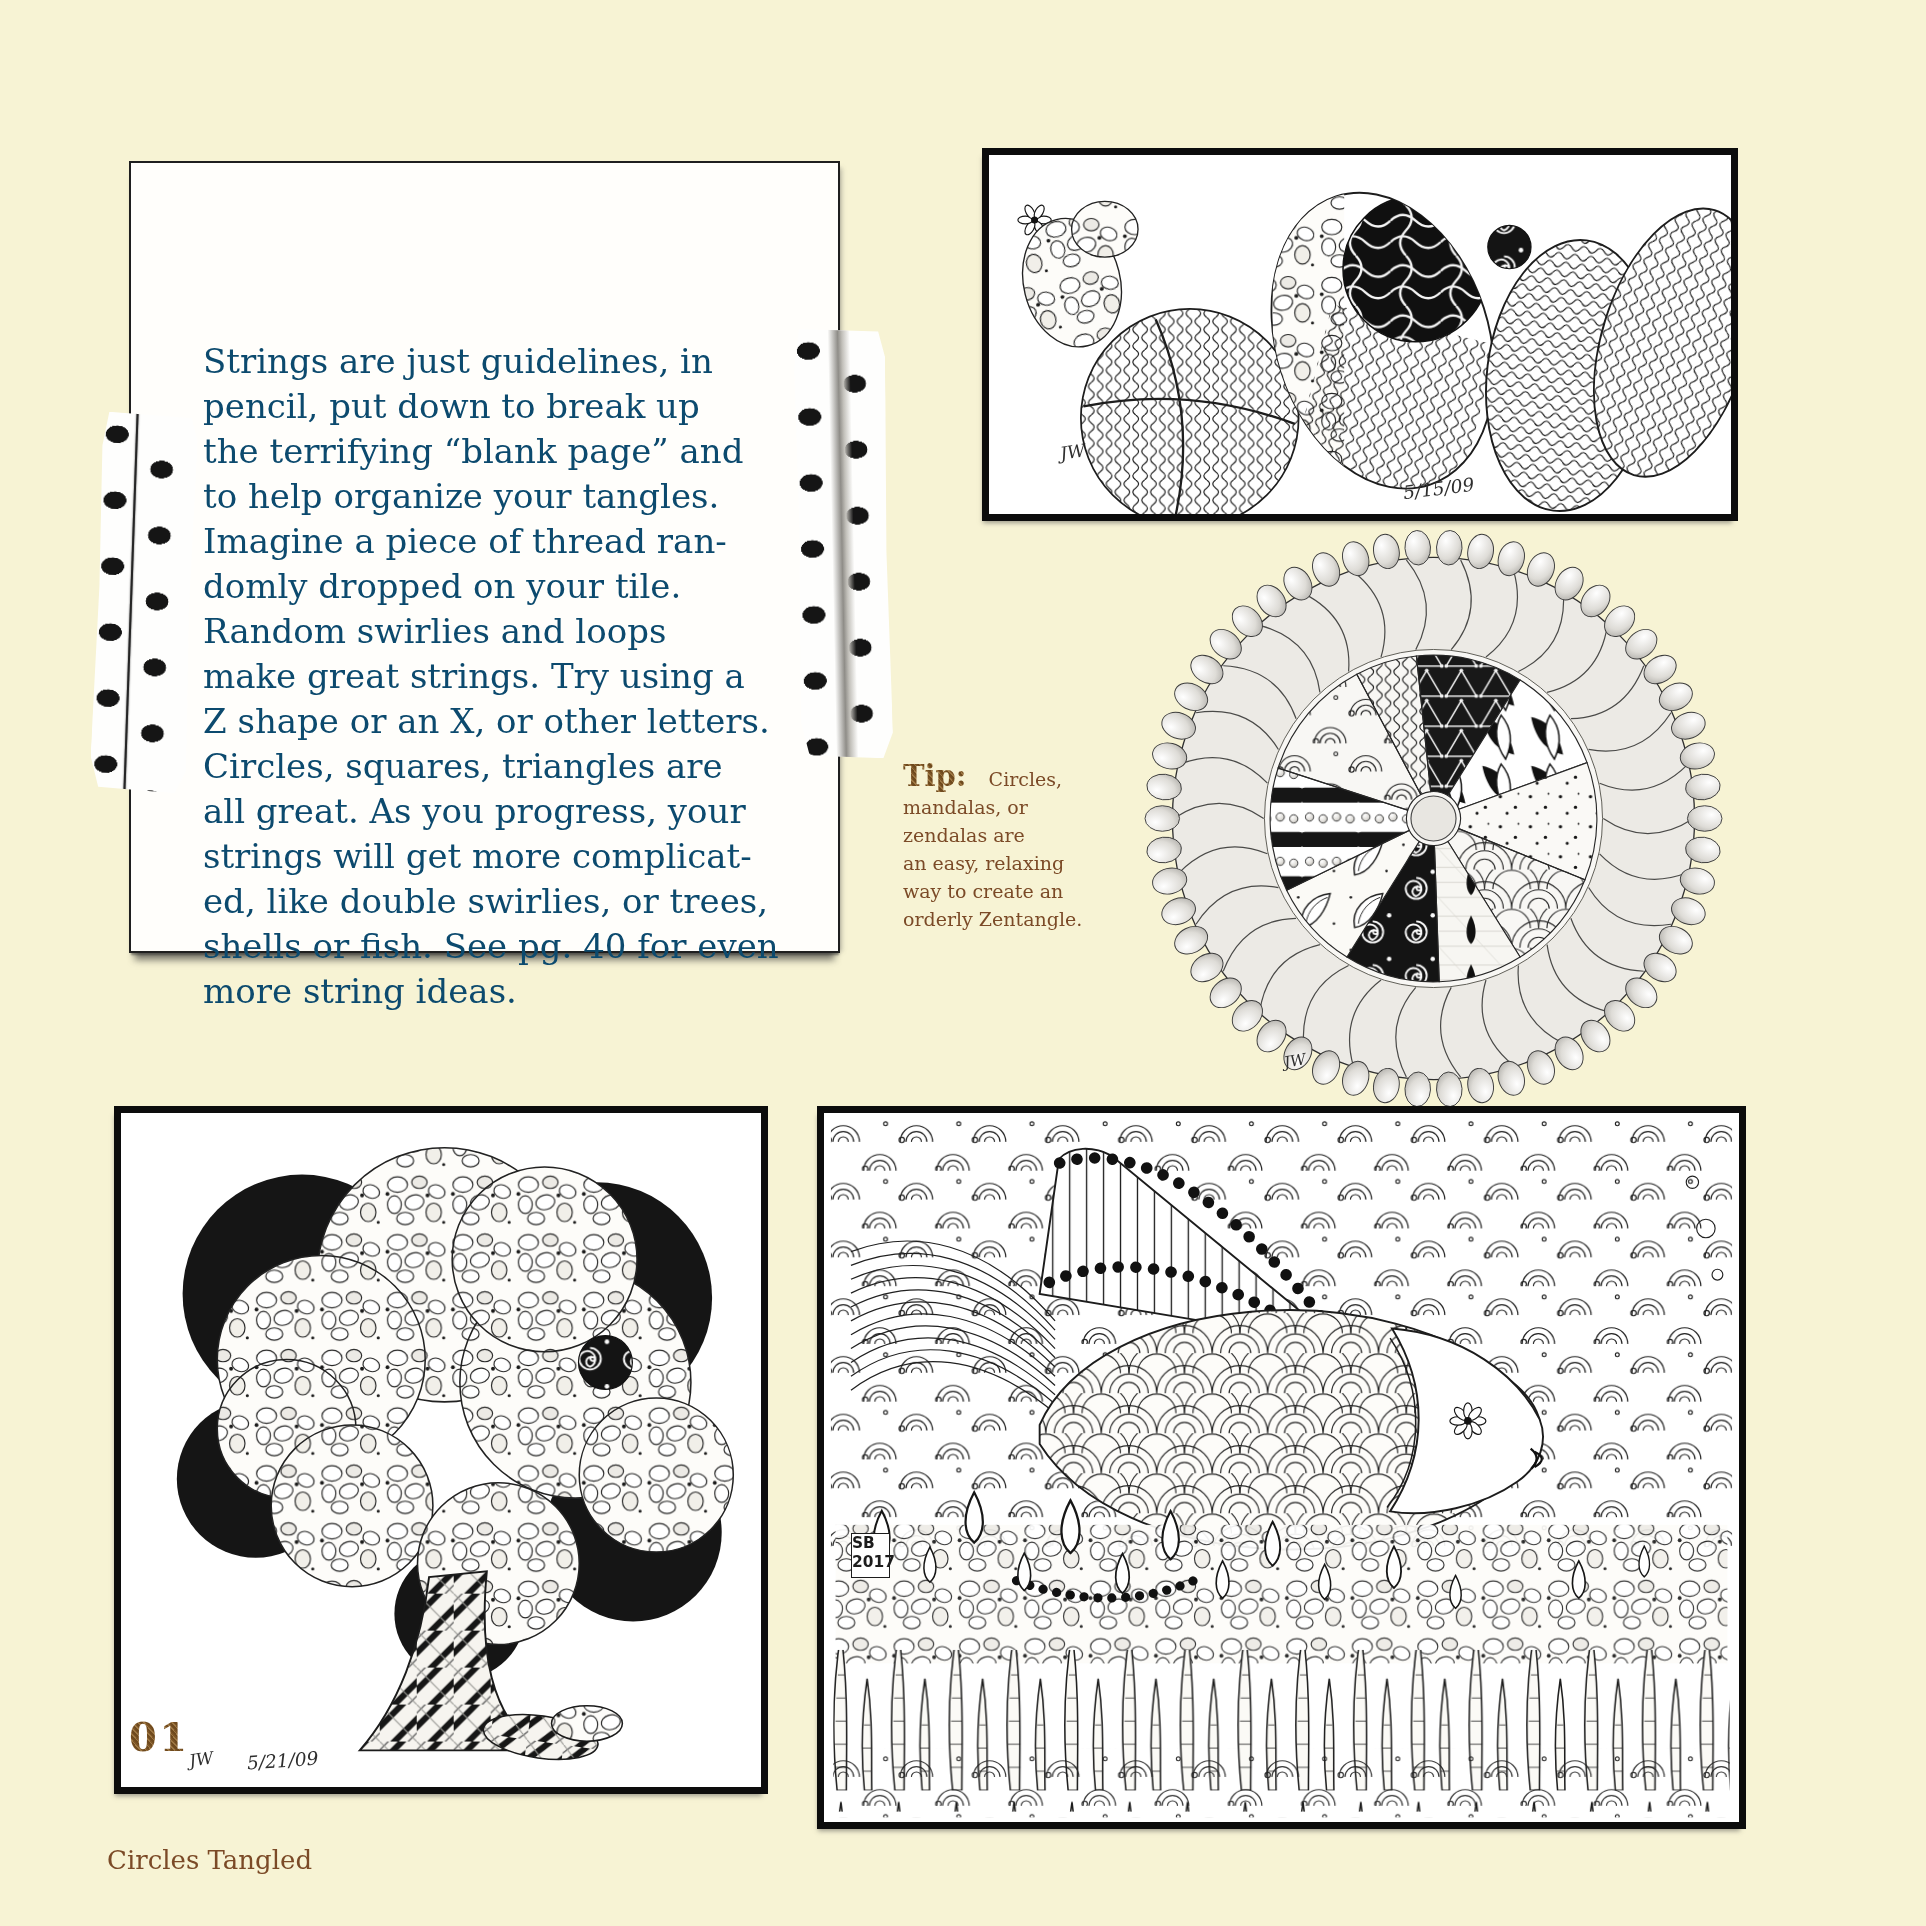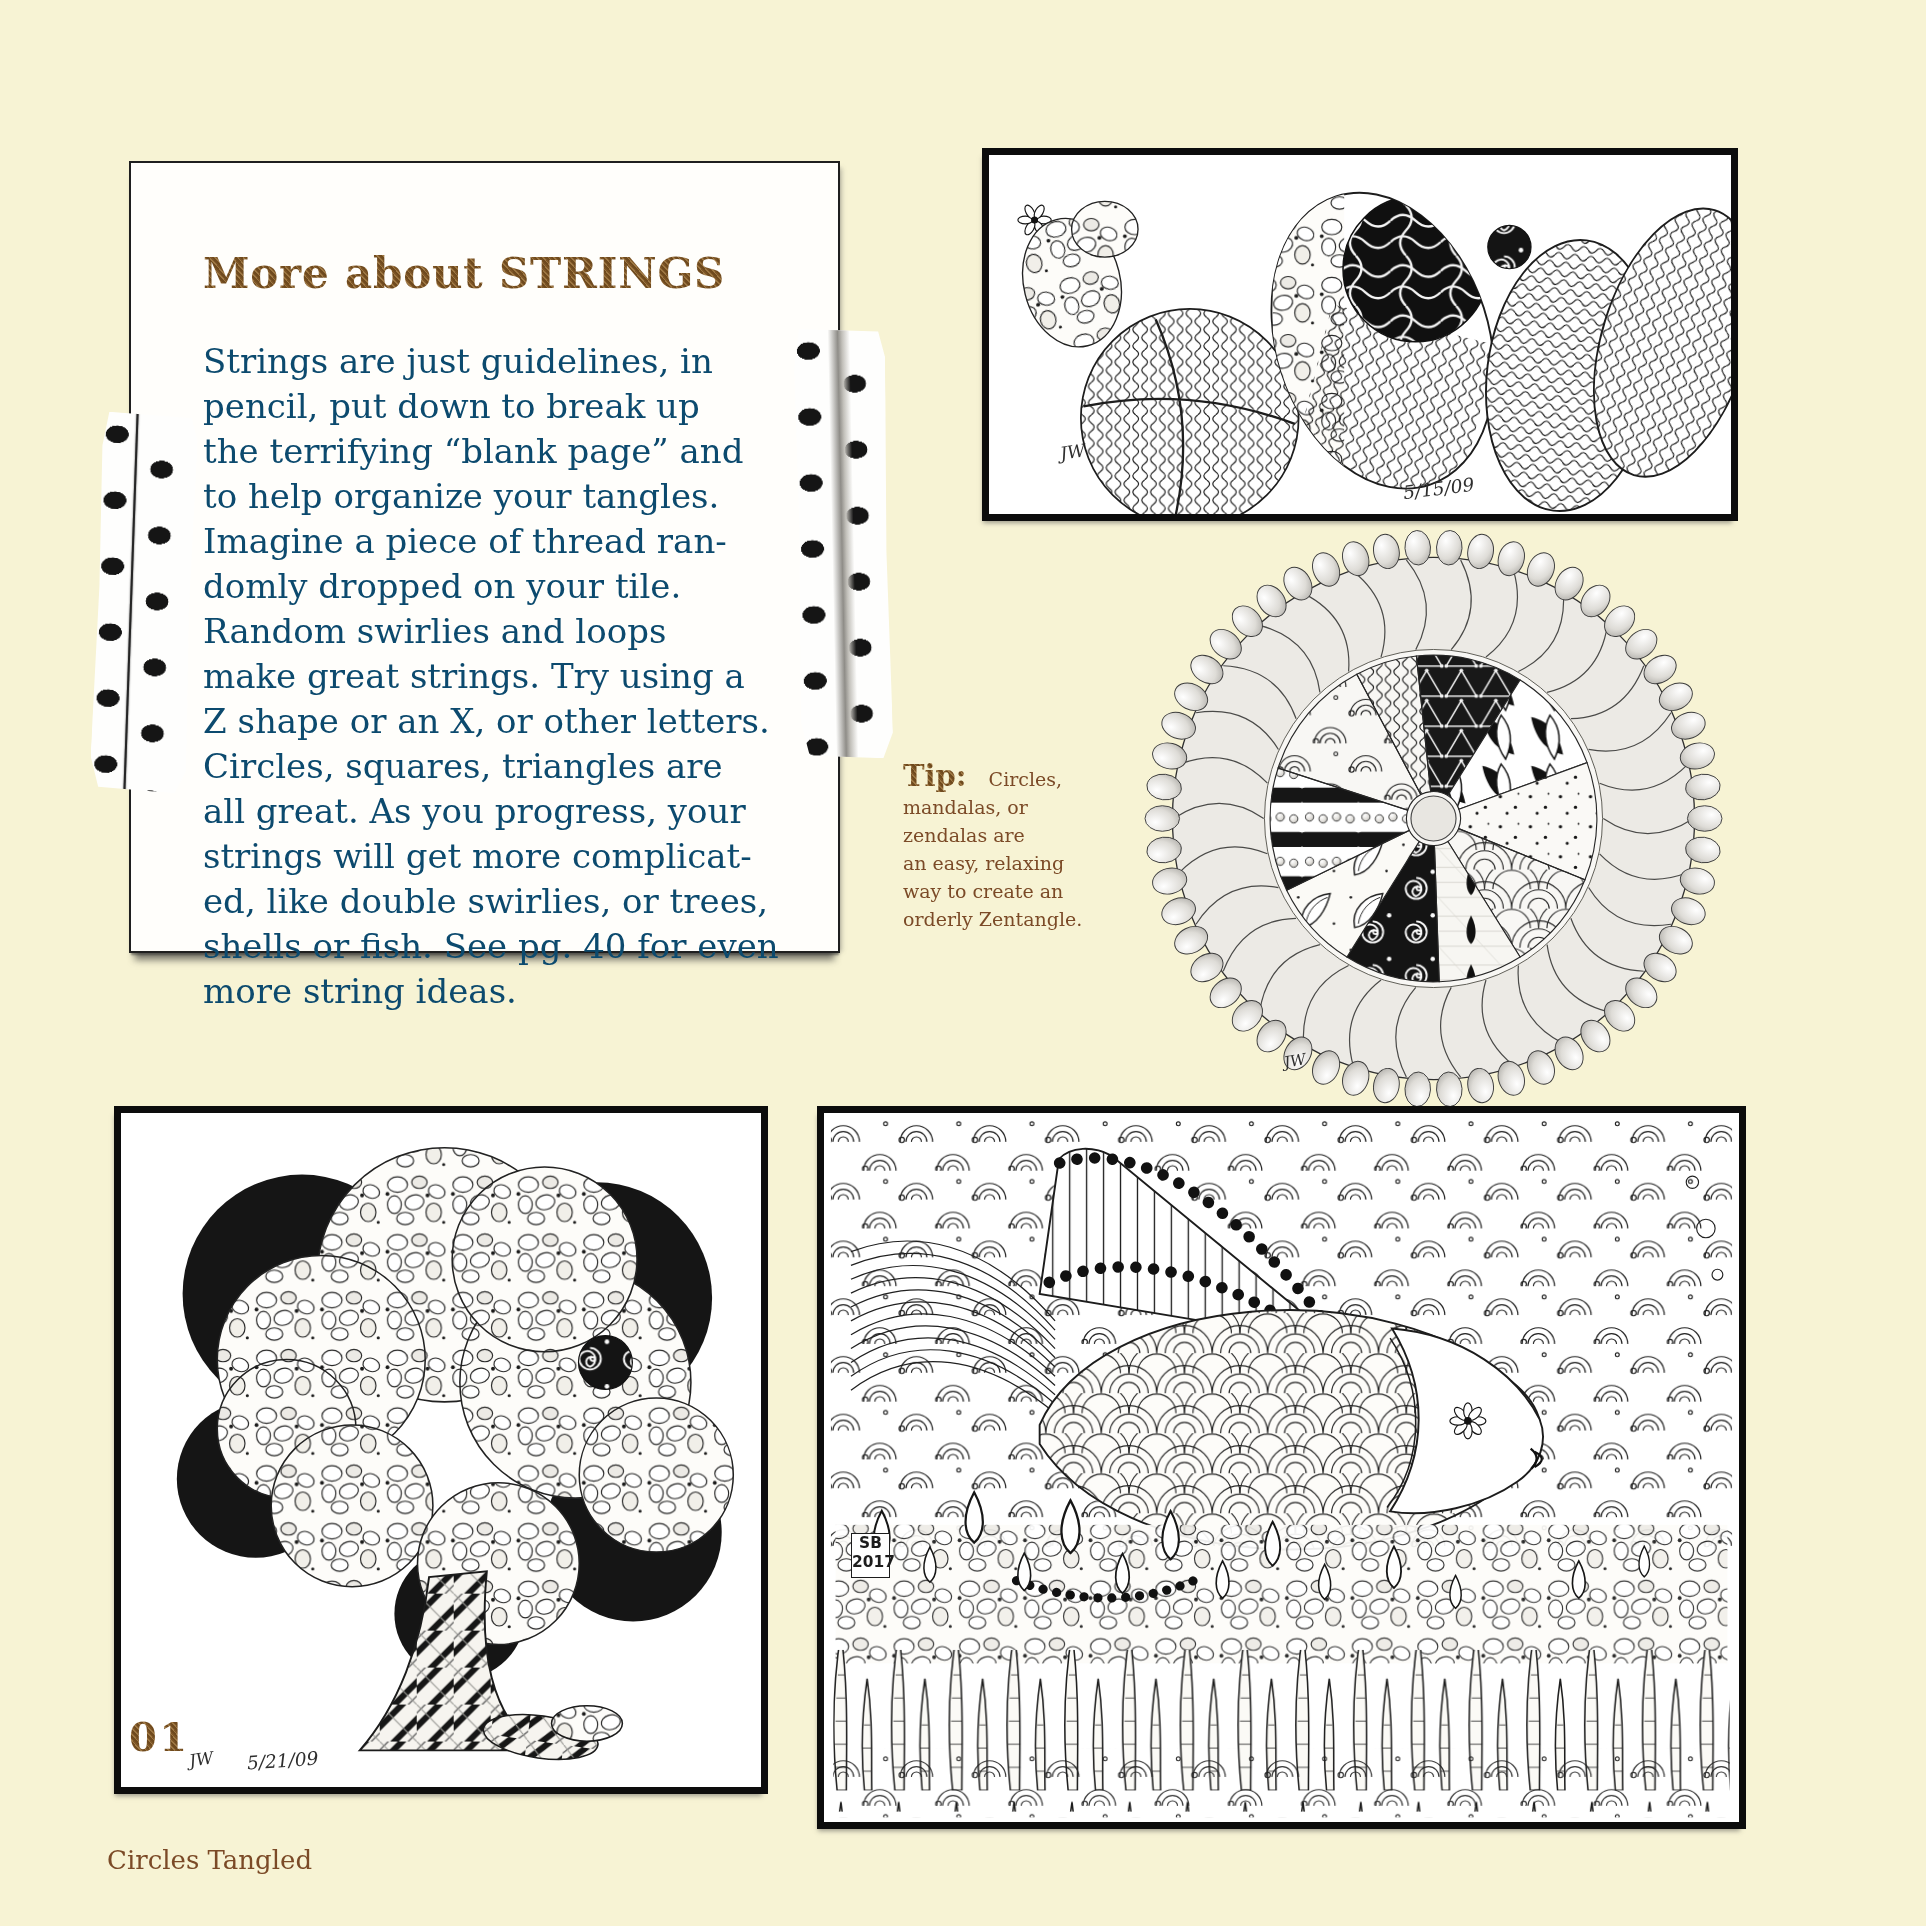--- a/index.html
+++ b/index.html
@@ -48,21 +48,21 @@
 
   
   .sig{position:absolute;font-style:italic;color:#2e2e2e;white-space:nowrap}
   .sig-leaves{left:1060px;top:442px;font-size:17.7px;transform:rotate(-8deg)}
   .date-leaves{left:1403px;top:478px;font-size:18.5px;transform:rotate(-7deg)}
   .sig-zendala{left:1284px;top:1052px;font-size:15.4px;transform:rotate(-10deg)}
   .sig-tree{left:189px;top:1749px;font-size:17px;transform:rotate(-8deg)}
   .date-tree{left:247px;top:1750px;font-size:18.5px;transform:rotate(-4deg)}
   .pagenum{position:absolute;left:129px;top:1713px;font-size:40px;letter-spacing:2.3px}
   .sb-box{position:absolute;left:851px;top:1533px;width:39px;height:45px;background:#fff;
-    border:1.9px solid #1c1c1c;box-sizing:border-box;text-align:center;font-size:15.4px;line-height:19px;
+    border:1.9px solid #1c1c1c;box-sizing:border-box;text-align:left;font-size:15.4px;line-height:19px;
     color:#1c1c1c;font-family:"DejaVu Sans","Liberation Sans",sans-serif;font-weight:bold}
   .footer{position:absolute;left:107px;top:1845px;font-size:26px;color:#7b4a27}
 </style>
 </head>
 <body>
 
 <svg width="0" height="0" style="position:absolute" aria-hidden="true">
 <defs>
   <radialGradient id="g-pearl" cx="35%" cy="30%" r="80%">
     <stop offset="0" stop-color="#ffffff"></stop>
@@ -195,21 +195,20 @@
   <pattern id="p-grass" width="150" height="440" patternUnits="userSpaceOnUse">
     <path d="M34 440 C22 320 20 180 44 30 C64 180 58 320 58 440 Z" fill="#fbfaf6" stroke="#1d1d1d" stroke-width="4"></path>
     <path d="M30 380 H60 M28 320 H60 M30 260 H58 M32 200 H56 M36 140 H54" stroke="#1d1d1d" stroke-width="2"></path>
     <path d="M105 440 C96 350 96 260 112 150 C128 260 122 350 124 440 Z" fill="#fbfaf6" stroke="#1d1d1d" stroke-width="4"></path>
     <path d="M102 390 H122 M100 330 H122 M104 270 H120" stroke="#1d1d1d" stroke-width="2"></path>
   </pattern>
 </defs>
 </svg>
 
 <section class="note-card">
-  <h1 class="note-title sketch">More about STRINGS</h1>
   <p class="note-body">Strings are just guidelines, in
 pencil, put down to break up
 the terrifying “blank page” and
 to help organize your tangles.
 Imagine a piece of thread ran-
 domly dropped on your tile.
 Random swirlies and loops
 make great strings. Try using a
 Z shape or an X, or other letters.
 Circles, squares, triangles are

